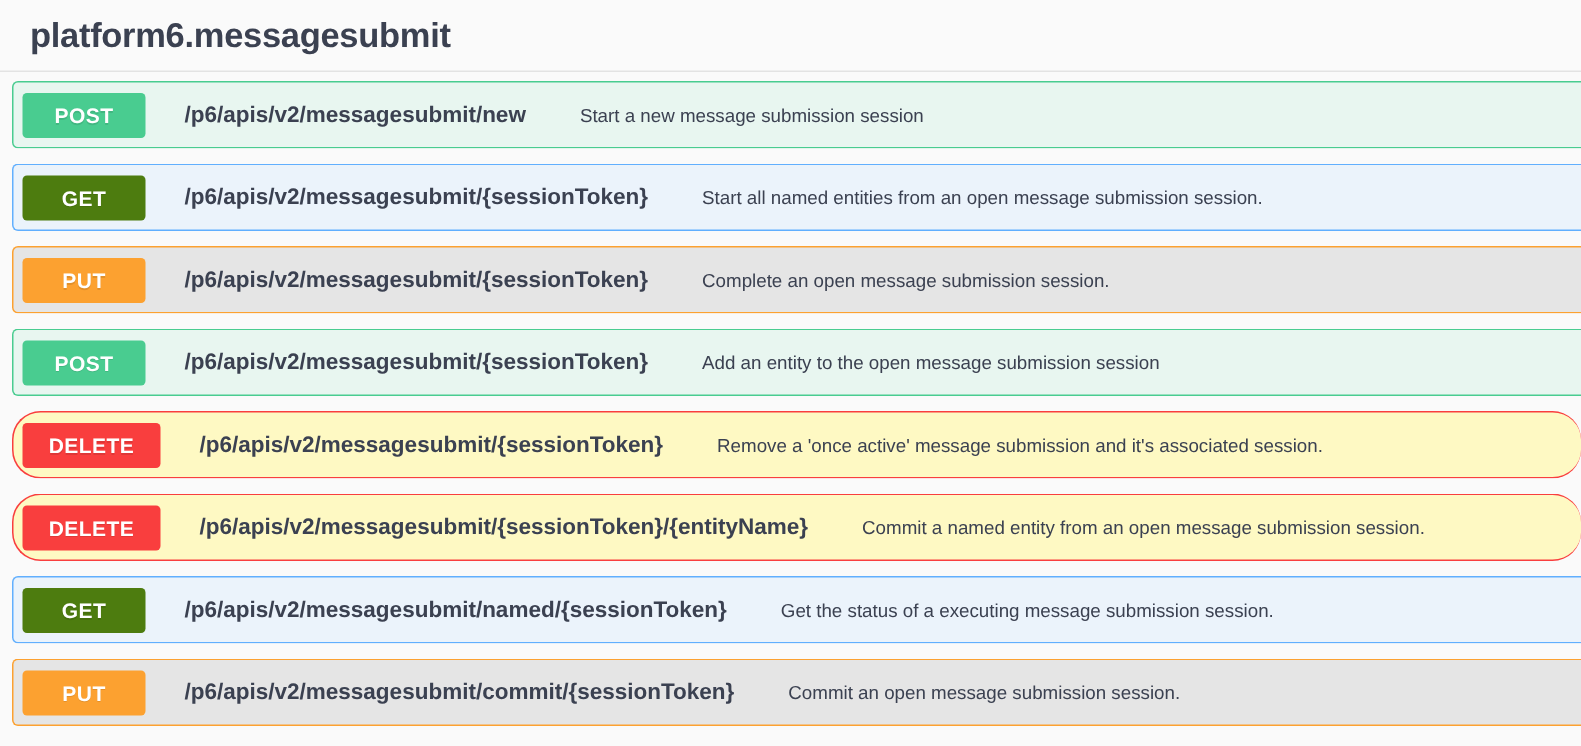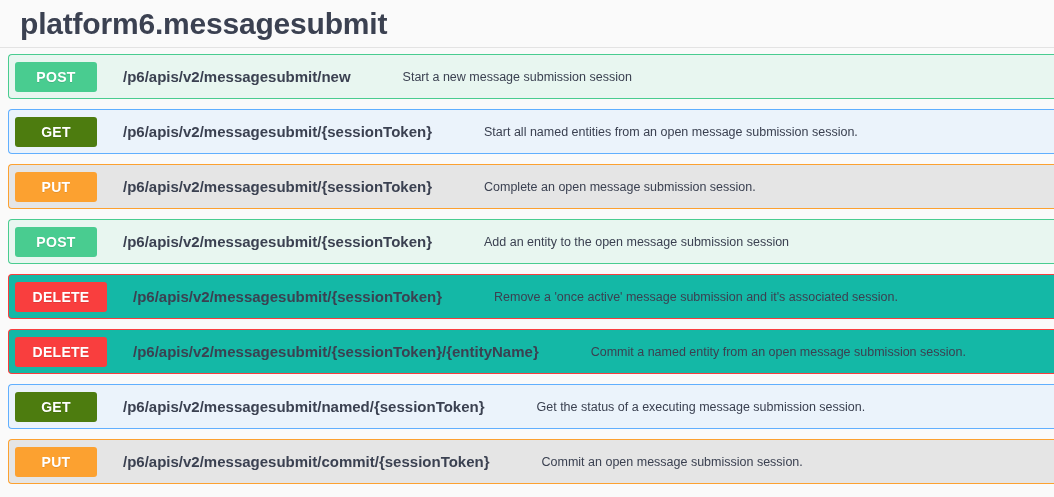--- a/index.html
+++ b/index.html
@@ -30,21 +30,21 @@
     height: 48px;
     display: flex;
     align-items: center;
     padding-left: 20px;
     border-bottom: 1px solid #e3e3e3;
     background: #fafafa;
     cursor: pointer;
   }
   .tag-title {
     font-family: "Liberation Sans", sans-serif;
-    font-size: 30px;
+    font-size: 23px;
     font-weight: bold;
     color: #3b4151;
     letter-spacing: -0.2px;
   }
 
   
   .op-list {
     padding: 6px 0 0 0;
   }
   .opblock {
@@ -92,33 +92,32 @@
     flex: 0 0 auto;
   }
   .op-desc {
     font-family: "Liberation Sans", sans-serif;
     font-size: 12.5px;
     color: #3b4151;
     padding-left: 10px;
     white-space: nowrap;
     flex: 1 1 auto;
     overflow: hidden;
-    margin-left: 16px;
   }
 
   
   .m-post  { background:#49cc90; }
   .m-get   { background:#4d7c0f; }
   .m-put   { background:#fca130; }
   .m-delete{ background:#f93e3e; }
 
   .op-post   { background:#e8f6f0; border-color:#49cc90; }
   .op-get    { background:#ebf3fb; border-color:#61affe; }
   .op-put    { background:#e5e5e5; border-color:#fca130; }
-  .op-delete { background:#14b8a6; border-color:#f93e3e; }
+  .op-delete { background:#fef9c3; border-color:#f93e3e;border-radius:19px; }
 </style>
 </head>
 <body>
 
 <div class="swagger-root">
 
   <section class="tag-section">
 
     <div class="tag-header">
       <h3 class="tag-title">platform6.messagesubmit</h3>

